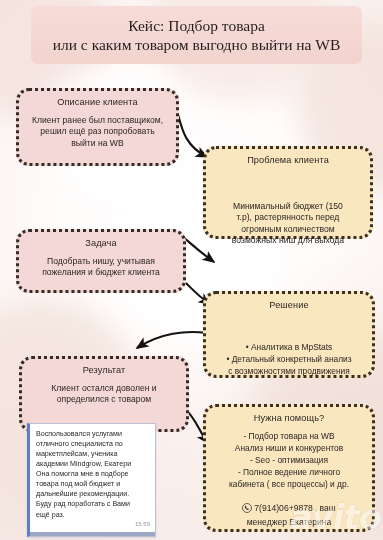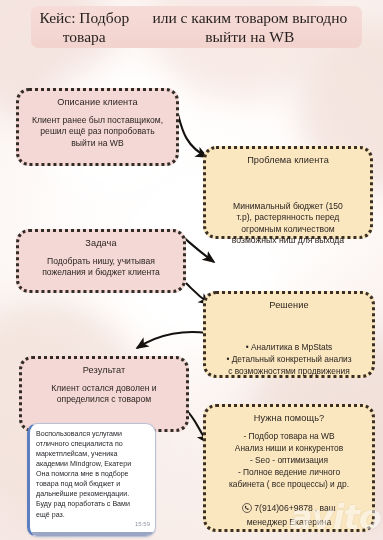--- a/index.html
+++ b/index.html
@@ -39,25 +39,25 @@
   .blotch.b5 { left: 250px; top: 330px;  width: 190px; height: 200px; background: rgba(240,221,214,0.7); }
   .blotch.b6 { left: 120px; top: 180px;  width: 160px; height: 160px; background: rgba(255,255,255,0.9); }
   .blotch.b7 { left: 40px;  top: 60px;   width: 150px; height: 140px; background: rgba(255,255,255,0.75); }
 
   
   .title-banner {
     position: absolute;
     left: 31px;
     top: 6px;
     width: 331px;
-    height: 42px;
+    height: 58px;
     border-radius: 7px;
     background: linear-gradient(180deg, #f6dcd8 0%, #f4d7d3 55%, #f2d3ce 100%);
     display: flex;
-    flex-direction: row;
+    flex-direction: column;
     align-items: center;
     justify-content: center;
     box-sizing: border-box;
   }
   .title-line {
     font-family: "Liberation Serif", serif;
     color: #241f1d;
     text-align: center;
     line-height: 1.25;
   }
@@ -130,21 +130,21 @@
   #testimonial {
     position: absolute;
     left: 27px;
     top: 423px;
     width: 129px;
     height: 114px;
     box-sizing: border-box;
     background: #ffffff;
     border: 1px solid #b9c2d6;
     border-left: 3px solid #5b7fc0;
-    border-radius: 10px;
+    border-radius: 0;
     padding: 5px 5px 4px 6px;
     overflow: hidden;
     box-shadow: 0 1px 2px rgba(60,60,90,0.12);
   }
   #testimonial .tm-text {
     font-size: 7.1px;
     line-height: 1.42;
     color: #26282c;
     text-align: left;
   }

